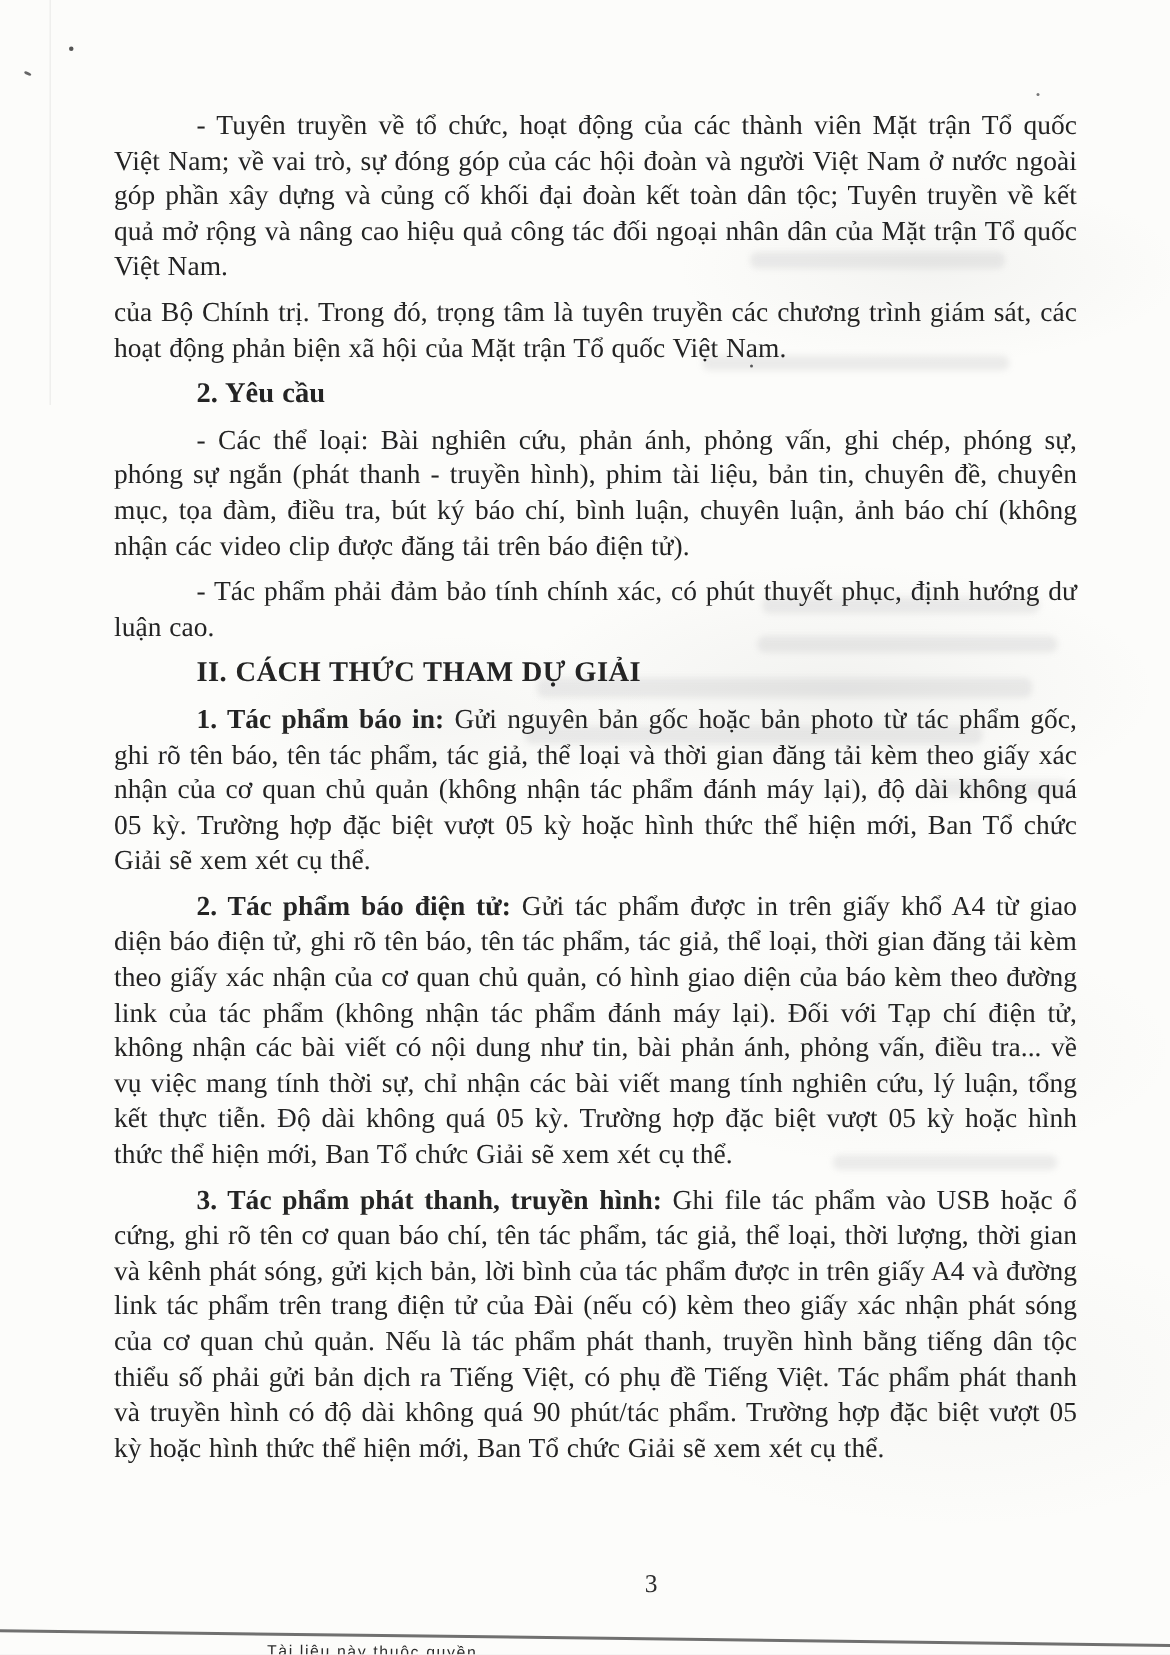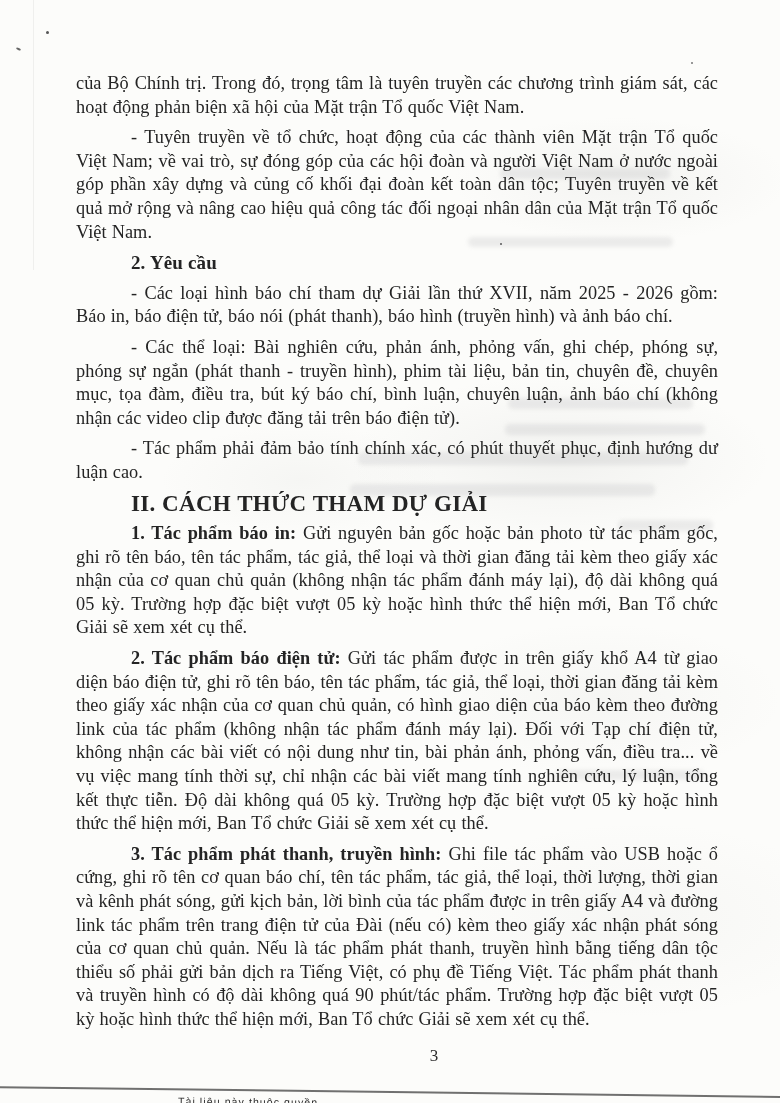--- a/index.html
+++ b/index.html
@@ -34,21 +34,21 @@
     text-align:justify;
     letter-spacing:.05px;
     word-spacing:.5px;
   }
   .para{margin:0 0 7px 0;text-indent:55px;}
   .para.no-indent{text-indent:0;}
   .heading{
     margin:1px 0 7px 0;text-indent:55px;
     font-weight:bold;font-size:19px;
   }
-  .heading.major{font-size:23px;letter-spacing:.3px;}
+  .heading.major{font-size:19px;letter-spacing:.3px;}
   .lead{font-weight:bold;}
   .page-number{
     position:absolute;left:414px;top:1046px;width:40px;
     text-align:center;font-size:17px;color:#2d2d2d;
   }
   .footer-rule{
     position:absolute;left:-10px;top:1086px;width:802px;height:2px;
     background:#4c4c4c;opacity:.8;
     transform:rotate(0.72deg);transform-origin:left center;
   }
@@ -100,27 +100,26 @@
   <div class="ghost g1"></div>
   <div class="ghost g2"></div>
   <div class="ghost g3"></div>
   <div class="ghost g4"></div>
   <div class="ghost g5"></div>
   <div class="ghost g6"></div>
   <div class="ghost g7"></div>
   <div class="ghost g8"></div>
 
   <div class="text-block">
+    <p class="para">- Tuyên truyền về tổ chức, hoạt động của các thành viên Mặt trận Tổ quốc Việt Nam; về vai trò, sự đóng góp của các hội đoàn và người Việt Nam ở nước ngoài góp phần xây dựng và củng cố khối đại đoàn kết toàn dân tộc; Tuyên truyền về kết quả mở rộng và nâng cao hiệu quả công tác đối ngoại nhân dân của Mặt trận Tổ quốc Việt Nam.</p>
+
     <p class="para no-indent">của Bộ Chính trị. Trong đó, trọng tâm là tuyên truyền các chương trình giám sát, các hoạt động phản biện xã hội của Mặt trận Tổ quốc Việt Nam.</p>
-
-    <p class="para">- Tuyên truyền về tổ chức, hoạt động của các thành viên Mặt trận Tổ quốc Việt Nam; về vai trò, sự đóng góp của các hội đoàn và người Việt Nam ở nước ngoài góp phần xây dựng và củng cố khối đại đoàn kết toàn dân tộc; Tuyên truyền về kết quả mở rộng và nâng cao hiệu quả công tác đối ngoại nhân dân của Mặt trận Tổ quốc Việt Nam.</p>
 
     <div class="heading">2. Yêu cầu</div>
 
-    <p class="para">- Các loại hình báo chí tham dự Giải lần thứ XVII, năm 2025 - 2026 gồm: Báo in, báo điện tử, báo nói (phát thanh), báo hình (truyền hình) và ảnh báo chí.</p>
 
     <p class="para">- Các thể loại: Bài nghiên cứu, phản ánh, phỏng vấn, ghi chép, phóng sự, phóng sự ngắn (phát thanh - truyền hình), phim tài liệu, bản tin, chuyên đề, chuyên mục, tọa đàm, điều tra, bút ký báo chí, bình luận, chuyên luận, ảnh báo chí (không nhận các video clip được đăng tải trên báo điện tử).</p>
 
     <p class="para">- Tác phẩm phải đảm bảo tính chính xác, có phút thuyết phục, định hướng dư luận cao.</p>
 
     <div class="heading major">II. CÁCH THỨC THAM DỰ GIẢI</div>
 
     <p class="para"><span class="lead">1. Tác phẩm báo in:</span><span> Gửi nguyên bản gốc hoặc bản photo từ tác phẩm gốc, ghi rõ tên báo, tên tác phẩm, tác giả, thể loại và thời gian đăng tải kèm theo giấy xác nhận của cơ quan chủ quản (không nhận tác phẩm đánh máy lại), độ dài không quá 05 kỳ. Trường hợp đặc biệt vượt 05 kỳ hoặc hình thức thể hiện mới, Ban Tổ chức Giải sẽ xem xét cụ thể.</span></p>
 
     <p class="para"><span class="lead">2. Tác phẩm báo điện tử:</span><span> Gửi tác phẩm được in trên giấy khổ A4 từ giao diện báo điện tử, ghi rõ tên báo, tên tác phẩm, tác giả, thể loại, thời gian đăng tải kèm theo giấy xác nhận của cơ quan chủ quản, có hình giao diện của báo kèm theo đường link của tác phẩm (không nhận tác phẩm đánh máy lại). Đối với Tạp chí điện tử, không nhận các bài viết có nội dung như tin, bài phản ánh, phỏng vấn, điều tra... về vụ việc mang tính thời sự, chỉ nhận các bài viết mang tính nghiên cứu, lý luận, tổng kết thực tiễn. Độ dài không quá 05 kỳ. Trường hợp đặc biệt vượt 05 kỳ hoặc hình thức thể hiện mới, Ban Tổ chức Giải sẽ xem xét cụ thể.</span></p>

